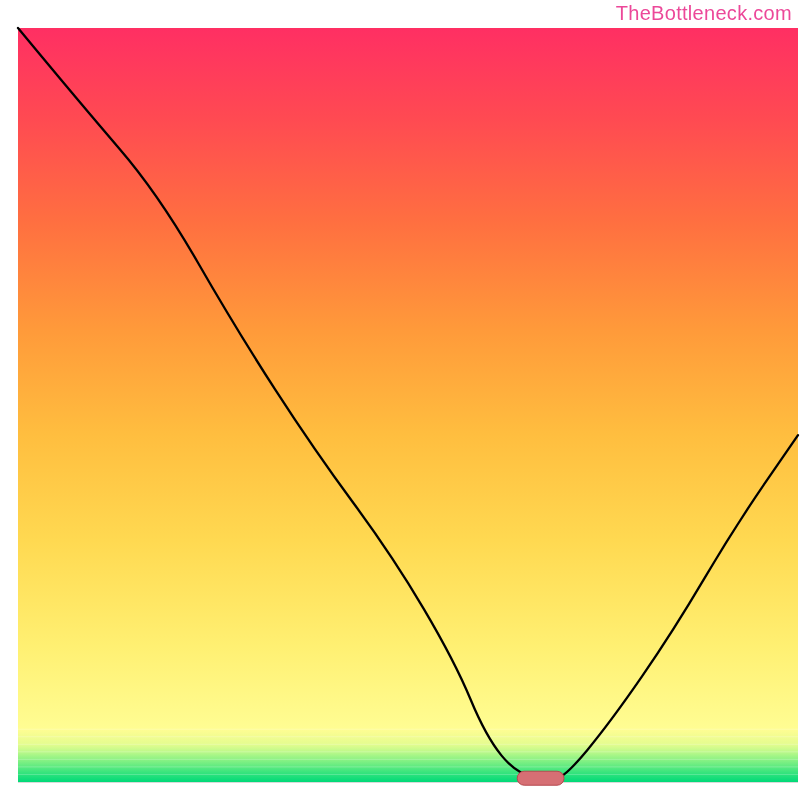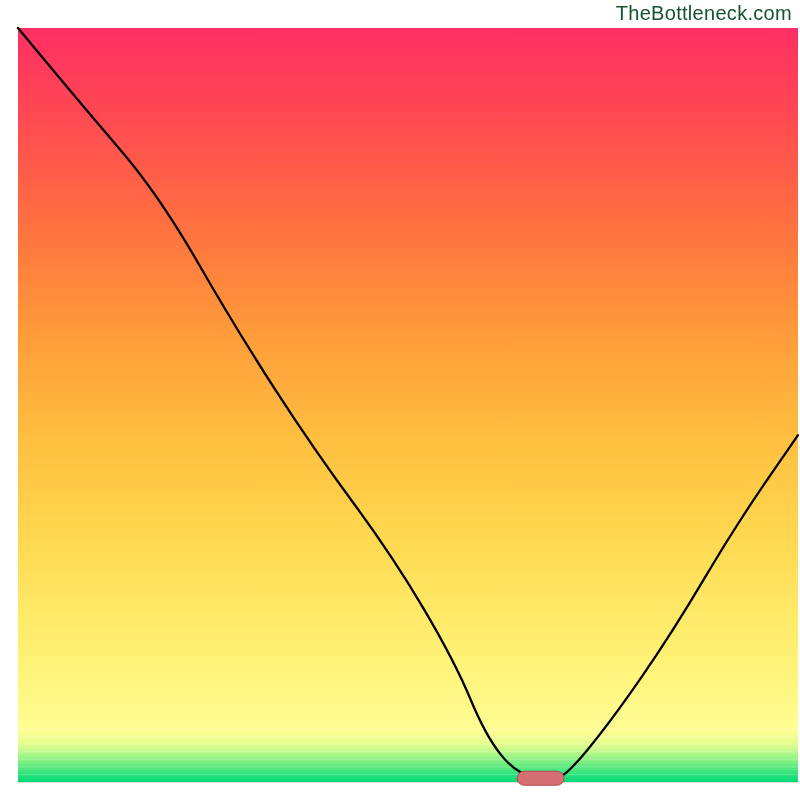--- a/index.html
+++ b/index.html
@@ -18,21 +18,21 @@
   }
   #chart-svg {
     display: block;
     width: 800px;
     height: 800px;
   }
   #watermark {
     position: absolute;
     top: 2px;
     right: 8px;
-    color: #14532d;
+    color: #ec4899;
     font-size: 20px;
     font-weight: 500;
     letter-spacing: 0.3px;
     user-select: none;
     pointer-events: none;
   }
 </style>
 </head>
 <body>
 

